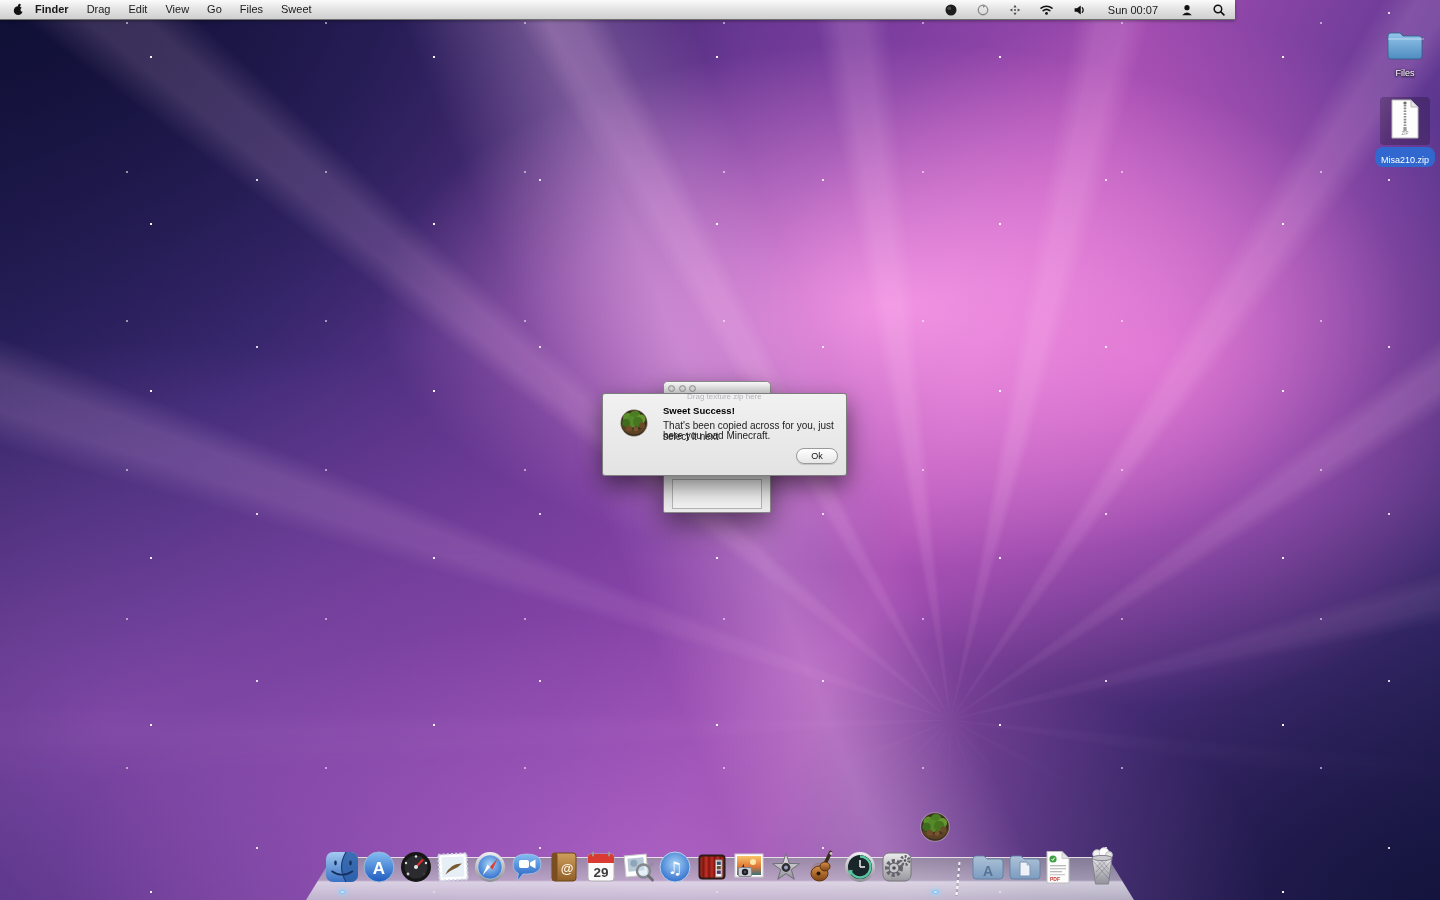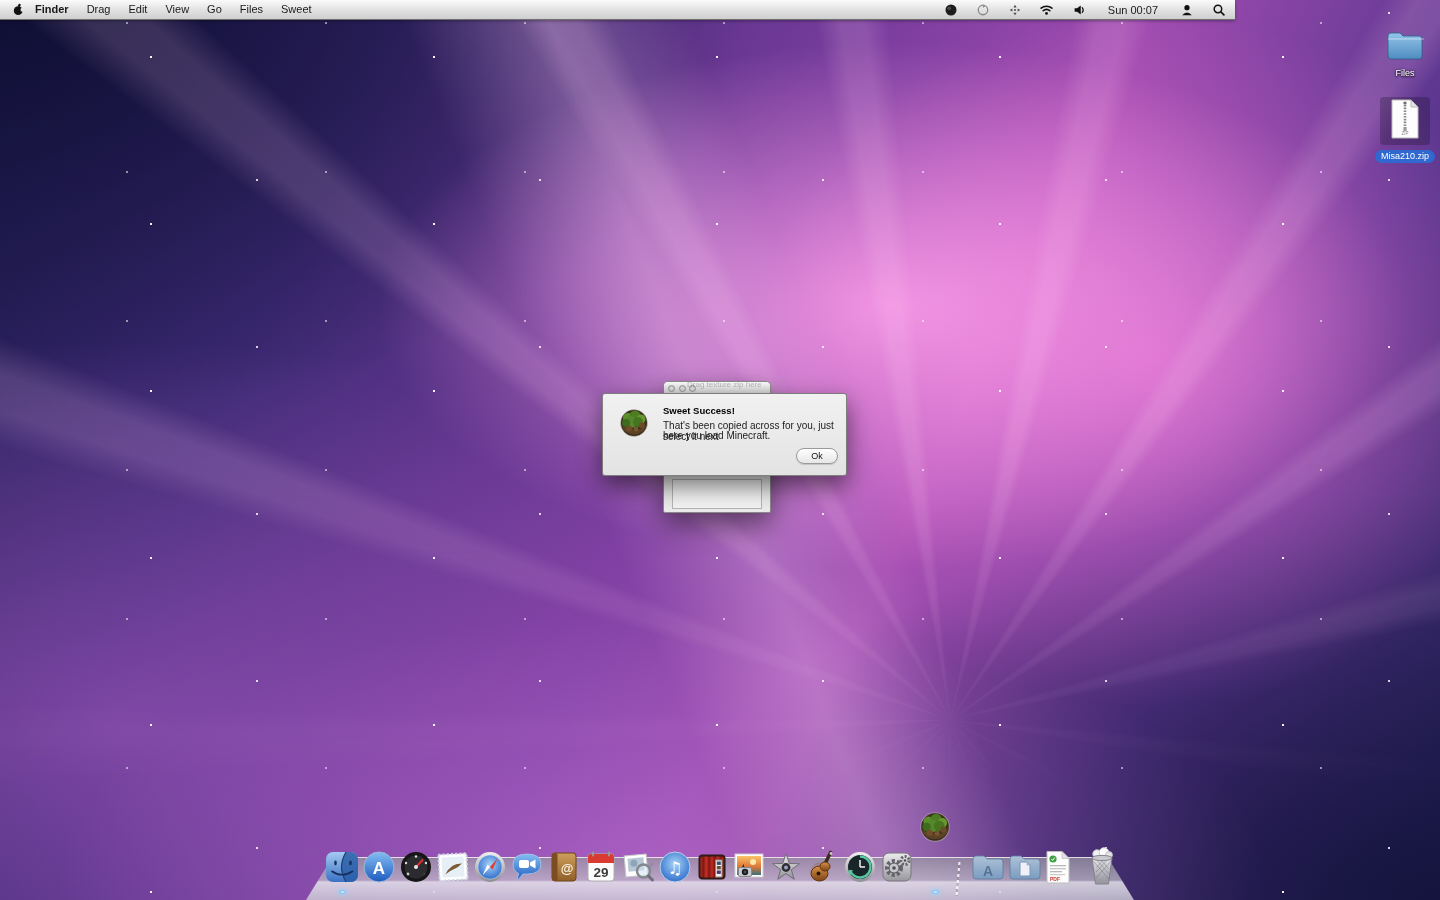--- a/index.html
+++ b/index.html
@@ -41,33 +41,33 @@
   .sicon{width:16px;height:16px;display:inline-flex;align-items:center;justify-content:center;}
   #clock{padding:0 5px;font-size:11px;}
 
   
   .deskicon{position:absolute;width:70px;text-align:center;z-index:10;}
   #di-files{left:1370px;top:30px;}
   #di-zip{left:1370px;top:97px;}
   .desklabel{margin-top:2px;font-size:9px;color:#fff;text-shadow:0 1px 2px rgba(0,0,0,.95), 0 0 3px rgba(0,0,0,.7);}
   .iconbox{display:inline-block;}
   #zipbox{background:rgba(0,0,0,.22);border-radius:4px;padding:2px 10px;}
-  .pill{display:inline-block;background:#3068cf;border-radius:8px;padding:1px 6px 2px;font-size:9px;color:#fff;margin-top:2px;}
+  .pill{display:inline-block;background:#3068cf;border-radius:8px;padding:8px 6px 2px;font-size:9px;color:#fff;margin-top:2px;}
 
   
   #bgwin{position:absolute;left:663px;top:381px;width:108px;height:132px;z-index:40;
     background:#ececec;border:1px solid #8a8a8a;border-radius:5px 5px 2px 2px;
     box-shadow:0 12px 28px rgba(0,0,0,.5);box-sizing:border-box;}
   #bgwin .titlebar{height:12px;background:linear-gradient(#fdfdfd,#cfcfcf);border-bottom:1px solid #a8a8a8;
     border-radius:4px 4px 0 0;display:flex;align-items:center;padding-left:4px;gap:3.5px;}
   .tl{width:7px;height:7px;border-radius:50%;background:radial-gradient(#e8e8e8,#c2c2c2);border:1px solid #979797;box-sizing:border-box;}
   #dropbox{position:absolute;left:8px;top:97px;right:8px;height:28px;background:#f4f4f4;border:1px solid #b5b5b5;}
 
   
-  #ghost{position:absolute;left:687px;top:380px;z-index:60;font-size:8px;color:rgba(95,95,110,.42);white-space:nowrap;}
+  #ghost{position:absolute;left:687px;top:392px;z-index:60;font-size:8px;color:rgba(95,95,110,.42);white-space:nowrap;}
 
   
   #dialog{position:absolute;left:602px;top:393px;width:245px;height:83px;z-index:50;
     background:linear-gradient(#f1f1f1,#e3e3e3);border:1px solid rgba(90,90,90,.75);border-radius:3px;
     box-shadow:0 10px 24px rgba(0,0,0,.55);box-sizing:border-box;}
   #dlg-icon{position:absolute;left:13px;top:11px;width:36px;height:36px;}
   #dlg-title{position:absolute;left:60px;top:11px;font-size:9.5px;font-weight:bold;color:#000;}
   .dlg-body{position:absolute;left:60px;font-size:10px;color:#1c1c1c;}
   #dlg-b1{top:26px;} #dlg-b2{top:36px;}
   #okbtn{position:absolute;right:8px;bottom:11px;width:40px;height:14px;border-radius:8px;

